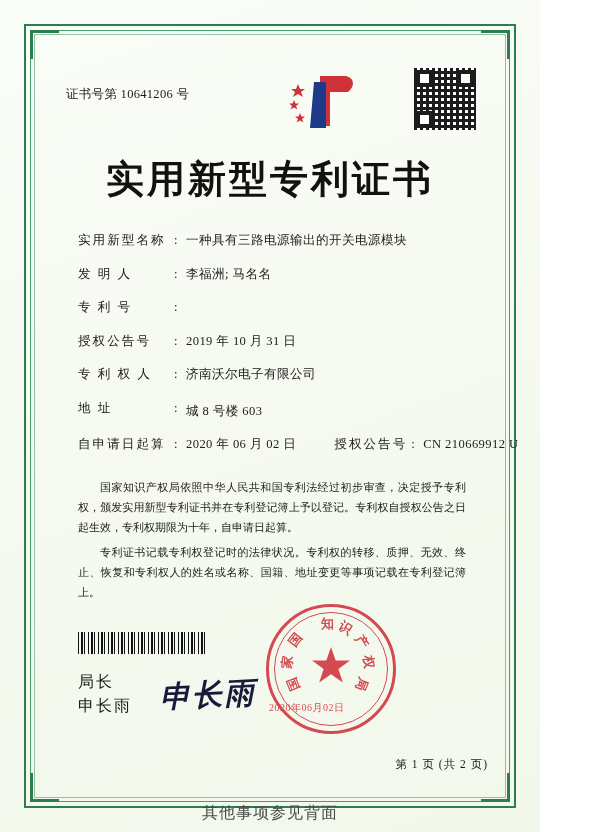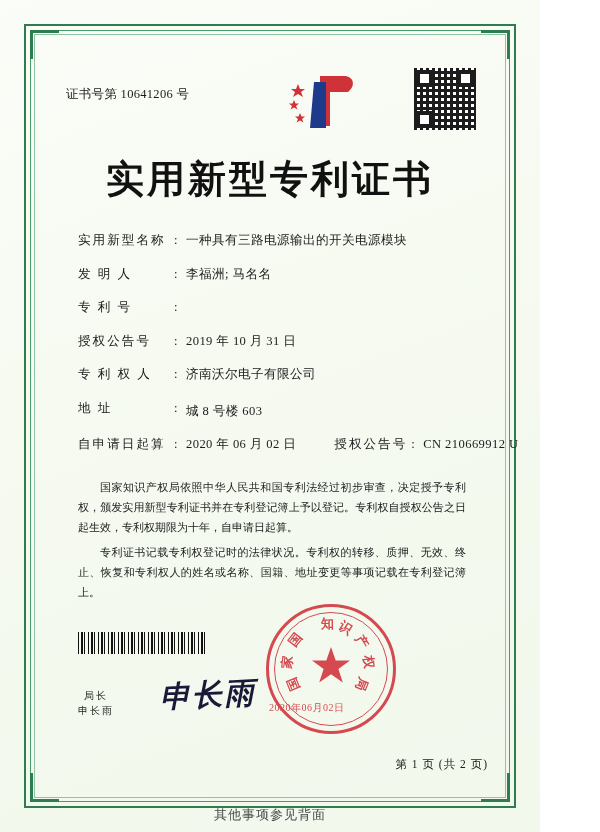--- a/index.html
+++ b/index.html
@@ -203,25 +203,24 @@
     background-image: repeating-linear-gradient(90deg,
       #111 0 1px, transparent 1px 3px,
       #111 3px 5px, transparent 5px 6px,
       #111 6px 7px, transparent 7px 10px);
   }
 
   .signature-block {
     position: absolute;
     left: 26px;
     bottom: 62px;
-    font-size: 10px;
+    font-size: 16px;
     color: #1b1b1b;
     letter-spacing: 2px;
     line-height: 1.5;
-    text-align: center;
   }
   .signature-script {
     position: absolute;
     left: 108px;
     bottom: 64px;
     font-size: 30px;
     color: #1a1a38;
     font-family: "Liberation Serif", serif;
     font-style: italic;
     font-weight: bold;
@@ -286,21 +285,21 @@
     font-size: 11.5px;
     color: #1b1b1b;
     letter-spacing: 1px;
   }
   .outside-footer {
     position: absolute;
     left: 0;
     right: 0;
     bottom: 8px;
     text-align: center;
-    font-size: 13px;
+    font-size: 16px;
     color: #4a4a4a;
     letter-spacing: 1px;
   }
 </style>
 </head>
 <body>
 
 <div class="certificate">
 
   <div class="border-outer"></div>

